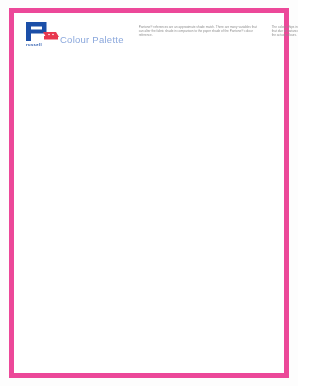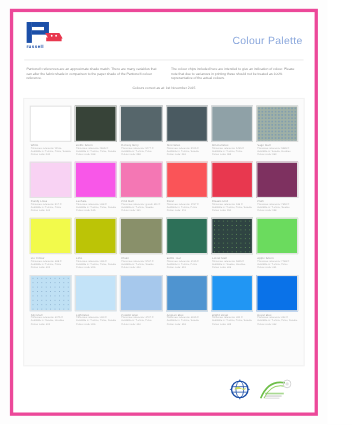--- a/index.html
+++ b/index.html
@@ -11,24 +11,24 @@
   }
   .page {
     position: relative;
     width: 298px; height: 386px;
     background: #fdfdfd;
     padding: 8px 9px;
   }
   .sheet {
     width: 280px; height: 370px;
     background: #ffffff;
-    border: 3px solid #ec4899;
+    border: 5px solid #ec4899;
     padding: 6px 7px 0 7px;
     display: flex;
-    flex-direction: column;
+    flex-direction: row;
   }
   
   .header {
     display: flex;
     align-items: flex-start;
     justify-content: space-between;
     height: 34px;
     padding: 3px 4px 0 5px;
   }
   .brand { display: flex; flex-direction: column; gap: 1px; }

